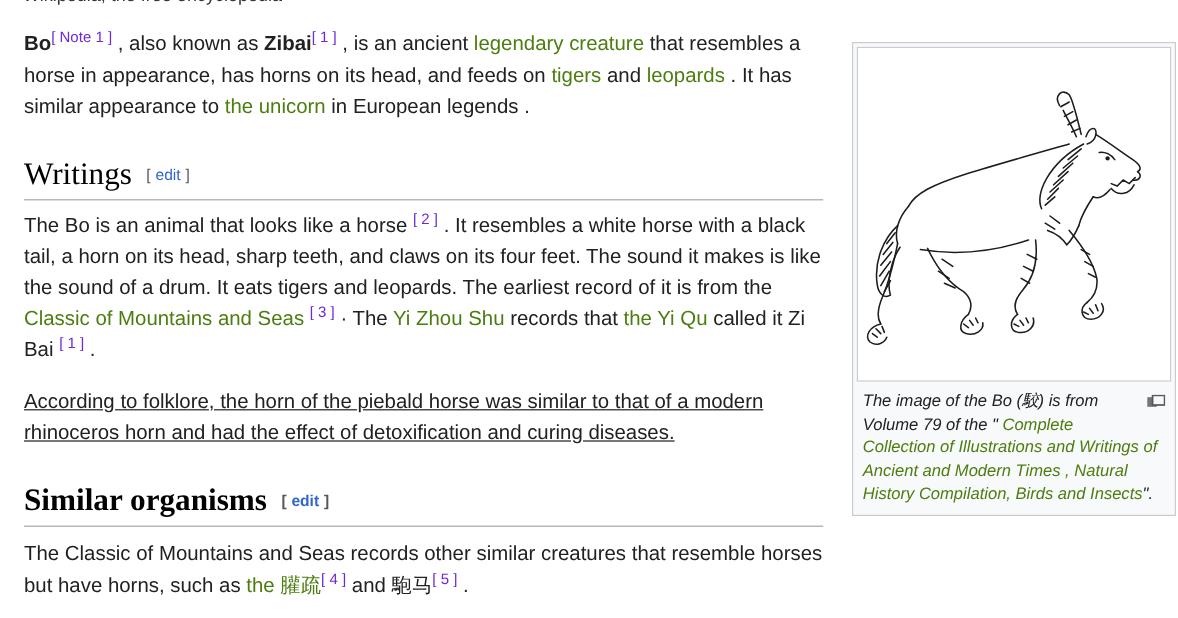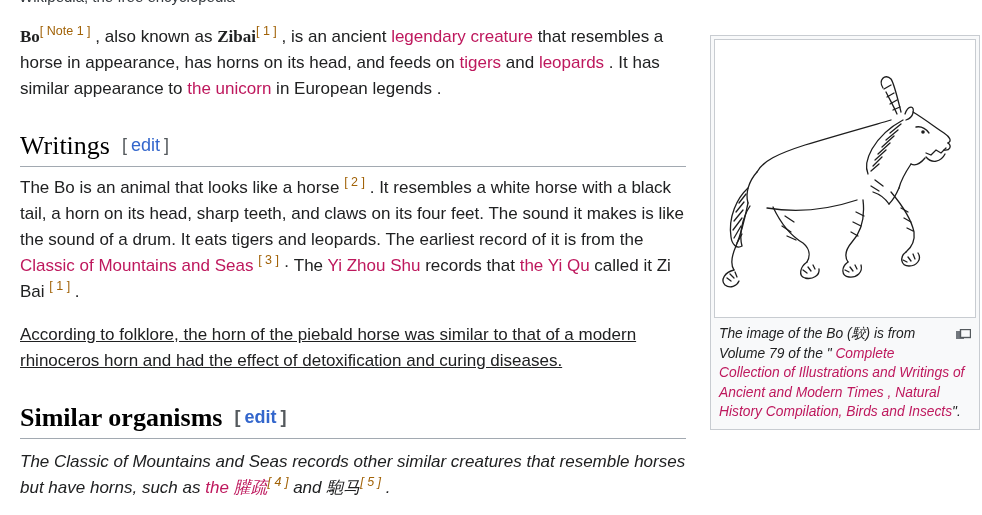--- a/index.html
+++ b/index.html
@@ -2,30 +2,30 @@
 <html><head>
 <meta charset="utf-8">
 <style>
   html,body{margin:0;padding:0;}
   body{
     width:982px;height:515px;position:relative;overflow:hidden;background:#fff;
     font-family:"Liberation Sans","DejaVu Sans",sans-serif;color:#202122;
   }
   .top-cut{position:absolute;top:-12px;left:19px;font-size:15px;color:#33383d;white-space:nowrap;}
   p.body{position:absolute;left:20px;width:666px;margin:0;font-size:17px;line-height:26px;}
-  .b{font-weight:bold;font-family:Liberation Serif, serif;}
-  .wlink{color:#be185d;text-decoration:none;cursor:pointer;}
-  sup.ref{color:#a16207;font-size:12.5px;line-height:0;vertical-align:super;white-space:nowrap;cursor:pointer;}
+  .b{font-weight:bold;}
+  .wlink{color:#4d7c0f;text-decoration:none;cursor:pointer;}
+  sup.ref{color:#6d28d9;font-size:12.5px;line-height:0;vertical-align:super;white-space:nowrap;cursor:pointer;}
   h2.sect{
     position:absolute;left:20px;width:666px;margin:0;
     font-family:"Liberation Serif","DejaVu Serif",serif;font-weight:400;
     font-size:26px;line-height:30px;color:#000;
     border-bottom:1px solid #a2a9b1;padding-bottom:5px;
   }
-  .editsection{font-family:"Liberation Sans","DejaVu Sans",sans-serif;font-size:18px;vertical-align:3px;margin-left:12px;white-space:nowrap;}
+  .editsection{font-family:"Liberation Sans","DejaVu Sans",sans-serif;font-size:13px;vertical-align:3px;margin-left:12px;white-space:nowrap;}
   .editsection .br{color:#54595d;}
   .editsection .edit-link{color:#3366cc;cursor:pointer;padding:0 4px;text-decoration:none;}
   
   .thumb{
     position:absolute;left:707px;top:32px;width:270px;box-sizing:border-box;
     background:#f8f9fa;border:1px solid #c8ccd1;padding:3px;
   }
   .thumbimg{
     display:block;box-sizing:border-box;width:262px;height:279px;
     background:#fff;border:1px solid #c8ccd1;cursor:pointer;
@@ -44,21 +44,21 @@
 <p class="body" style="top:24px;"><span class="b">Bo</span><sup class="ref">[ Note 1 ]</sup><span> , also known as </span><span class="b">Zibai</span><sup class="ref">[ 1 ]</sup><span> , is an ancient </span><a class="wlink">legendary creature</a><span> that resembles a horse in appearance, has horns on its head, and feeds on </span><a class="wlink">tigers</a><span> and </span><a class="wlink">leopards</a><span> . It has similar appearance to </span><a class="wlink">the unicorn</a><span> in European legends .</span></p>
 
 <h2 class="sect" style="top:130px;"><span>Writings</span><span class="editsection"><span class="br">[</span><a class="edit-link">edit</a><span class="br">]</span></span></h2>
 
 <p class="body" style="top:175px;"><span>The Bo is an animal that looks like a horse </span><sup class="ref">[ 2 ]</sup><span> . It resembles a white horse with a black tail, a horn on its head, sharp teeth, and claws on its four feet. The sound it makes is like the sound of a drum. It eats tigers and leopards. The earliest record of it is from the </span><a class="wlink">Classic of Mountains and Seas</a><span> </span><sup class="ref">[ 3 ]</sup><span> · The </span><a class="wlink">Yi Zhou Shu</a><span> records that </span><a class="wlink">the Yi Qu</a><span> called it Zi Bai </span><sup class="ref">[ 1 ]</sup><span> .</span></p>
 
 <p class="body" style="top:322px;text-decoration:underline;"><span>According to folklore, the horn of the piebald horse was similar to that of a modern rhinoceros horn and had the effect of detoxification and curing diseases.</span></p>
 
 <h2 class="sect" style="top:402px;font-weight:bold;"><span>Similar organisms</span><span class="editsection"><span class="br">[</span><a class="edit-link">edit</a><span class="br">]</span></span></h2>
 
-<p class="body" style="top:449px;font-style:italic;"><span>The Classic of Mountains and Seas records other similar creatures that resemble horses but have horns, such as </span><a class="wlink">the 䑏疏</a><sup class="ref">[ 4 ]</sup><span> and 䮀马</span><sup class="ref">[ 5 ]</sup><span> .</span></p>
+<p class="body" style="top:449px;"><span>The Classic of Mountains and Seas records other similar creatures that resemble horses but have horns, such as </span><a class="wlink">the 䑏疏</a><sup class="ref">[ 4 ]</sup><span> and 䮀马</span><sup class="ref">[ 5 ]</sup><span> .</span></p>
 
 <figure class="thumb" style="margin:3px;font-style:italic;">
   <div class="thumbimg">
 
     <svg class="horse-svg" viewBox="0 0 260 277" fill="none" stroke="#1d1d1d" stroke-width="1.3" stroke-linecap="round">
 
       <path d="M168 48 C163 40 170 33 176 39 C179 43 182 56 186 72"></path>
       <path d="M171 52 C175 60 179 67 182 74"></path>
       <path d="M169 49 L176 45 M172 57 L179 53 M175 64 L182 60 M178 70 L185 67"></path>
 

